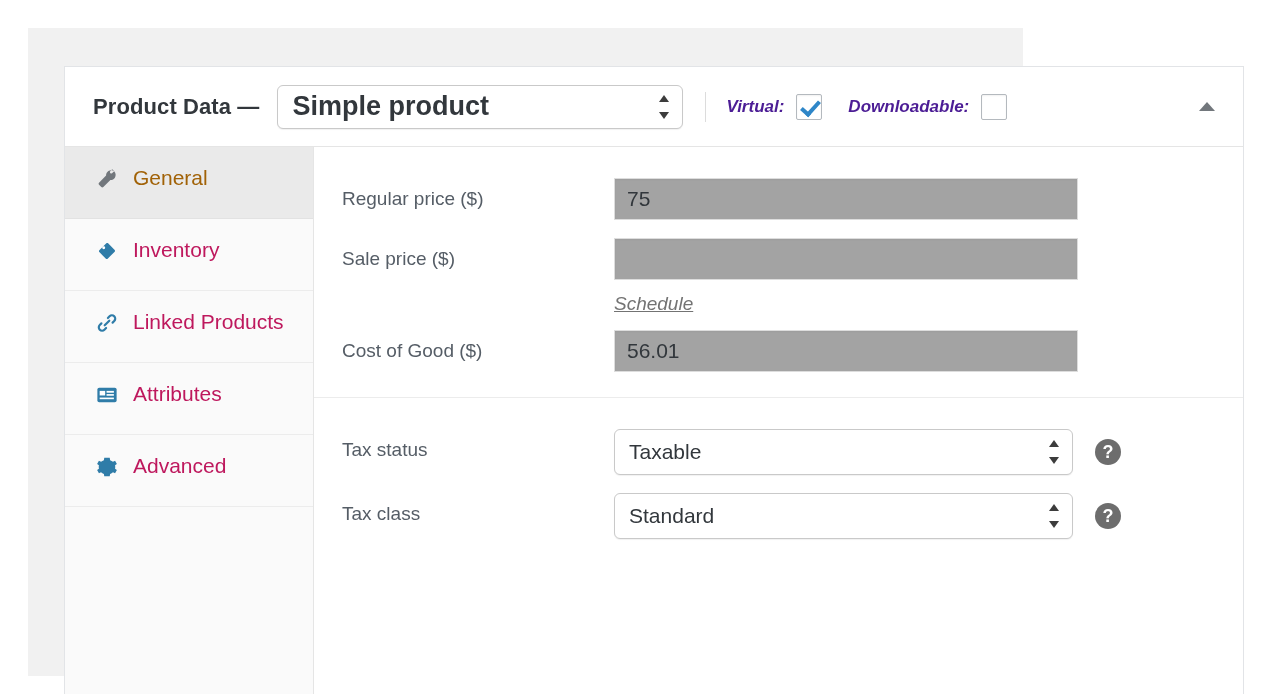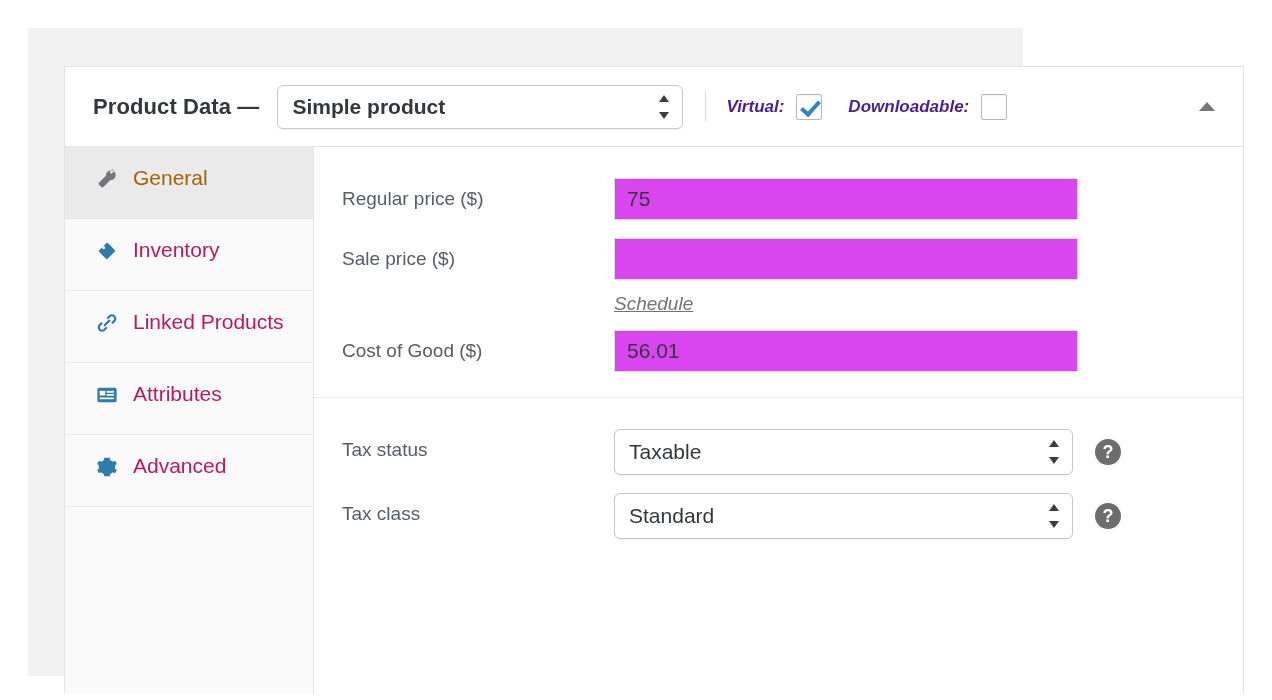--- a/index.html
+++ b/index.html
@@ -67,21 +67,21 @@
     background: #ffffff;
     box-shadow: 0 1px 1px rgba(0,0,0,0.06);
     display: flex;
     align-items: center;
     height: 44px;
     padding: 0 34px 0 14px;
     color: #32373c;
   }
   .os-select.product-type {
     width: 406px;
-    font-size: 21px;
+    font-size: 27px;
     font-weight: bold;
   }
   .os-select .sel-value {
     white-space: nowrap;
     overflow: hidden;
     text-overflow: ellipsis;
   }
   .stepper {
     position: absolute;
     right: 13px;
@@ -231,21 +231,21 @@
     flex: 1 1 auto;
     display: flex;
     align-items: center;
   }
 
   .text-input {
     box-sizing: border-box;
     width: 464px;
     height: 42px;
     border: 1px solid #ddd;
-    background: #d946ef;
+    background: #a3a3a3;
     font-size: 21px;
     color: #32373c;
     padding: 0 12px;
     font-family: "Liberation Sans", sans-serif;
     box-shadow: inset 0 1px 2px rgba(0,0,0,0.04);
     display: flex;
     align-items: center;
   }
 
   .os-select.tax-select {

